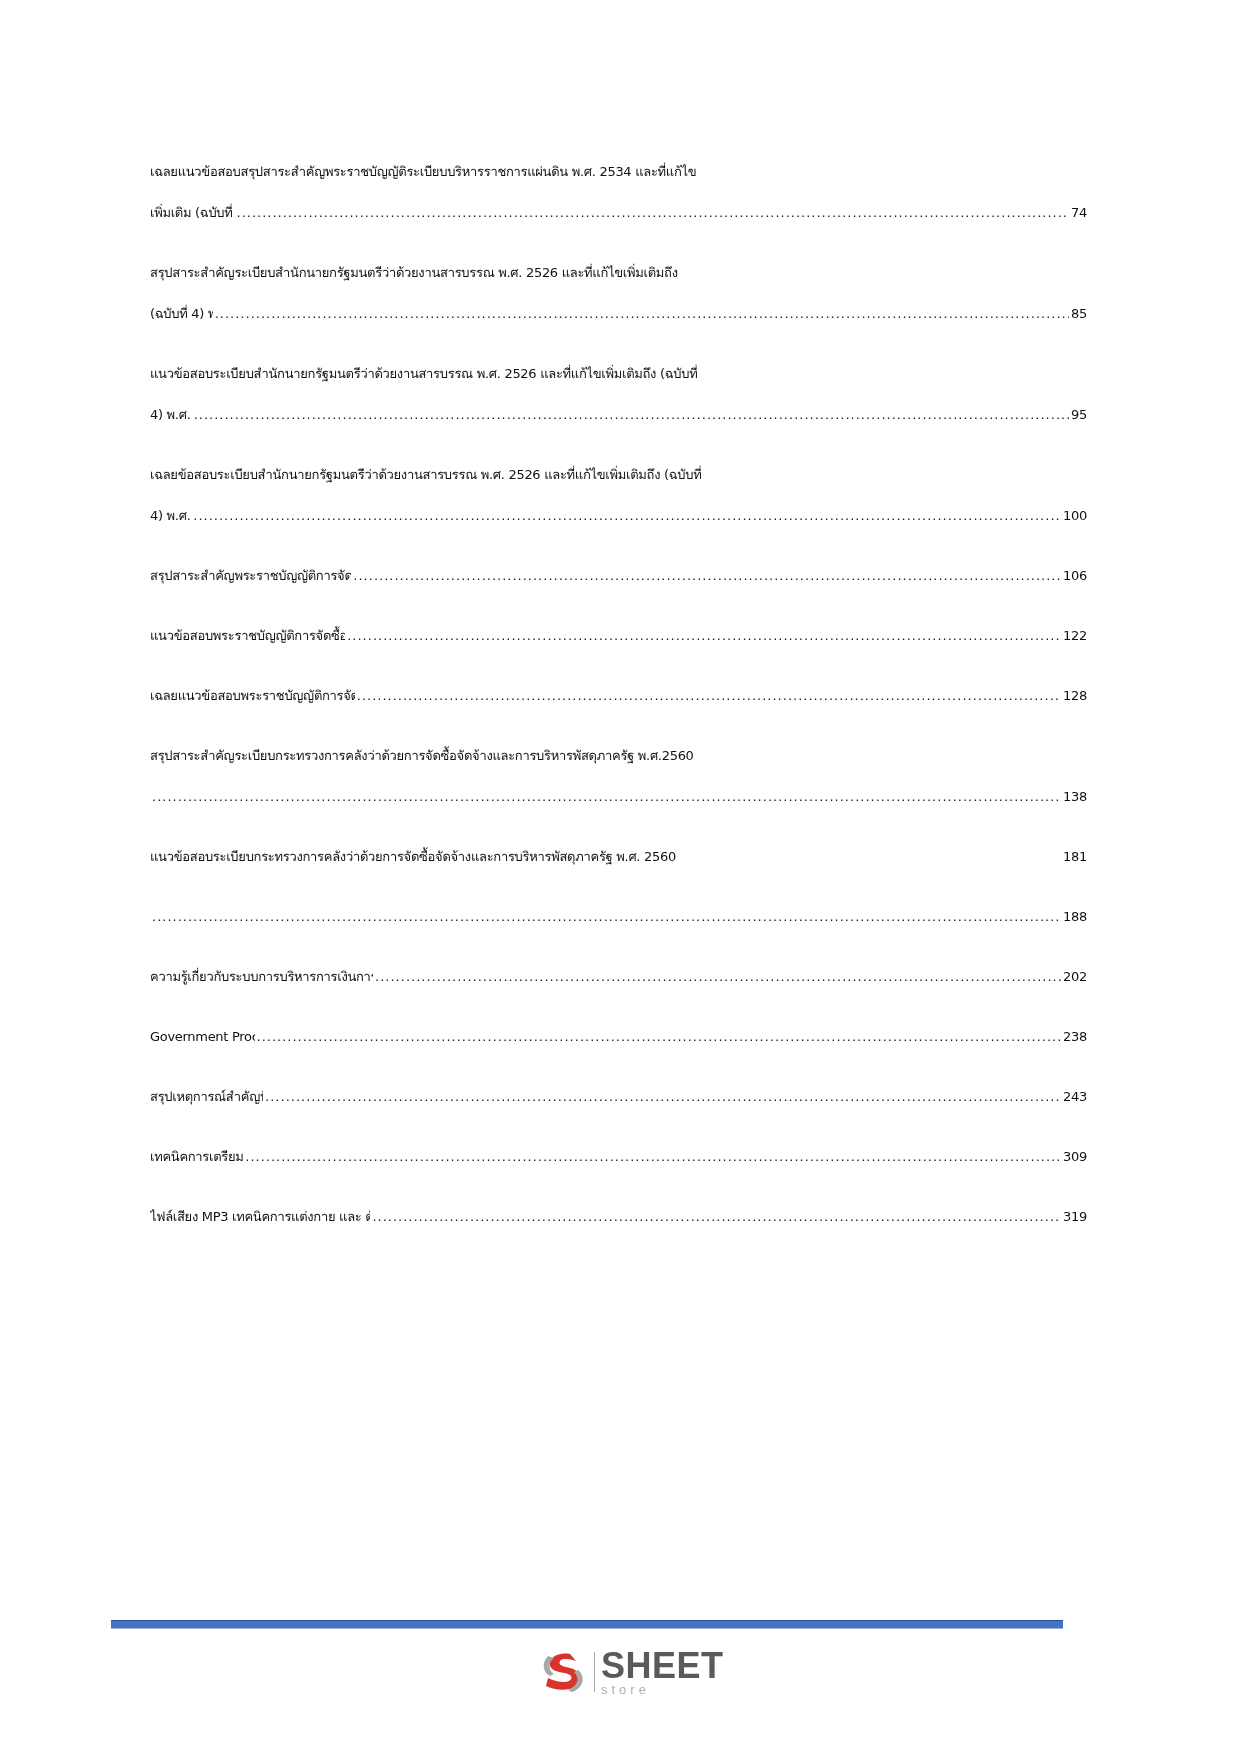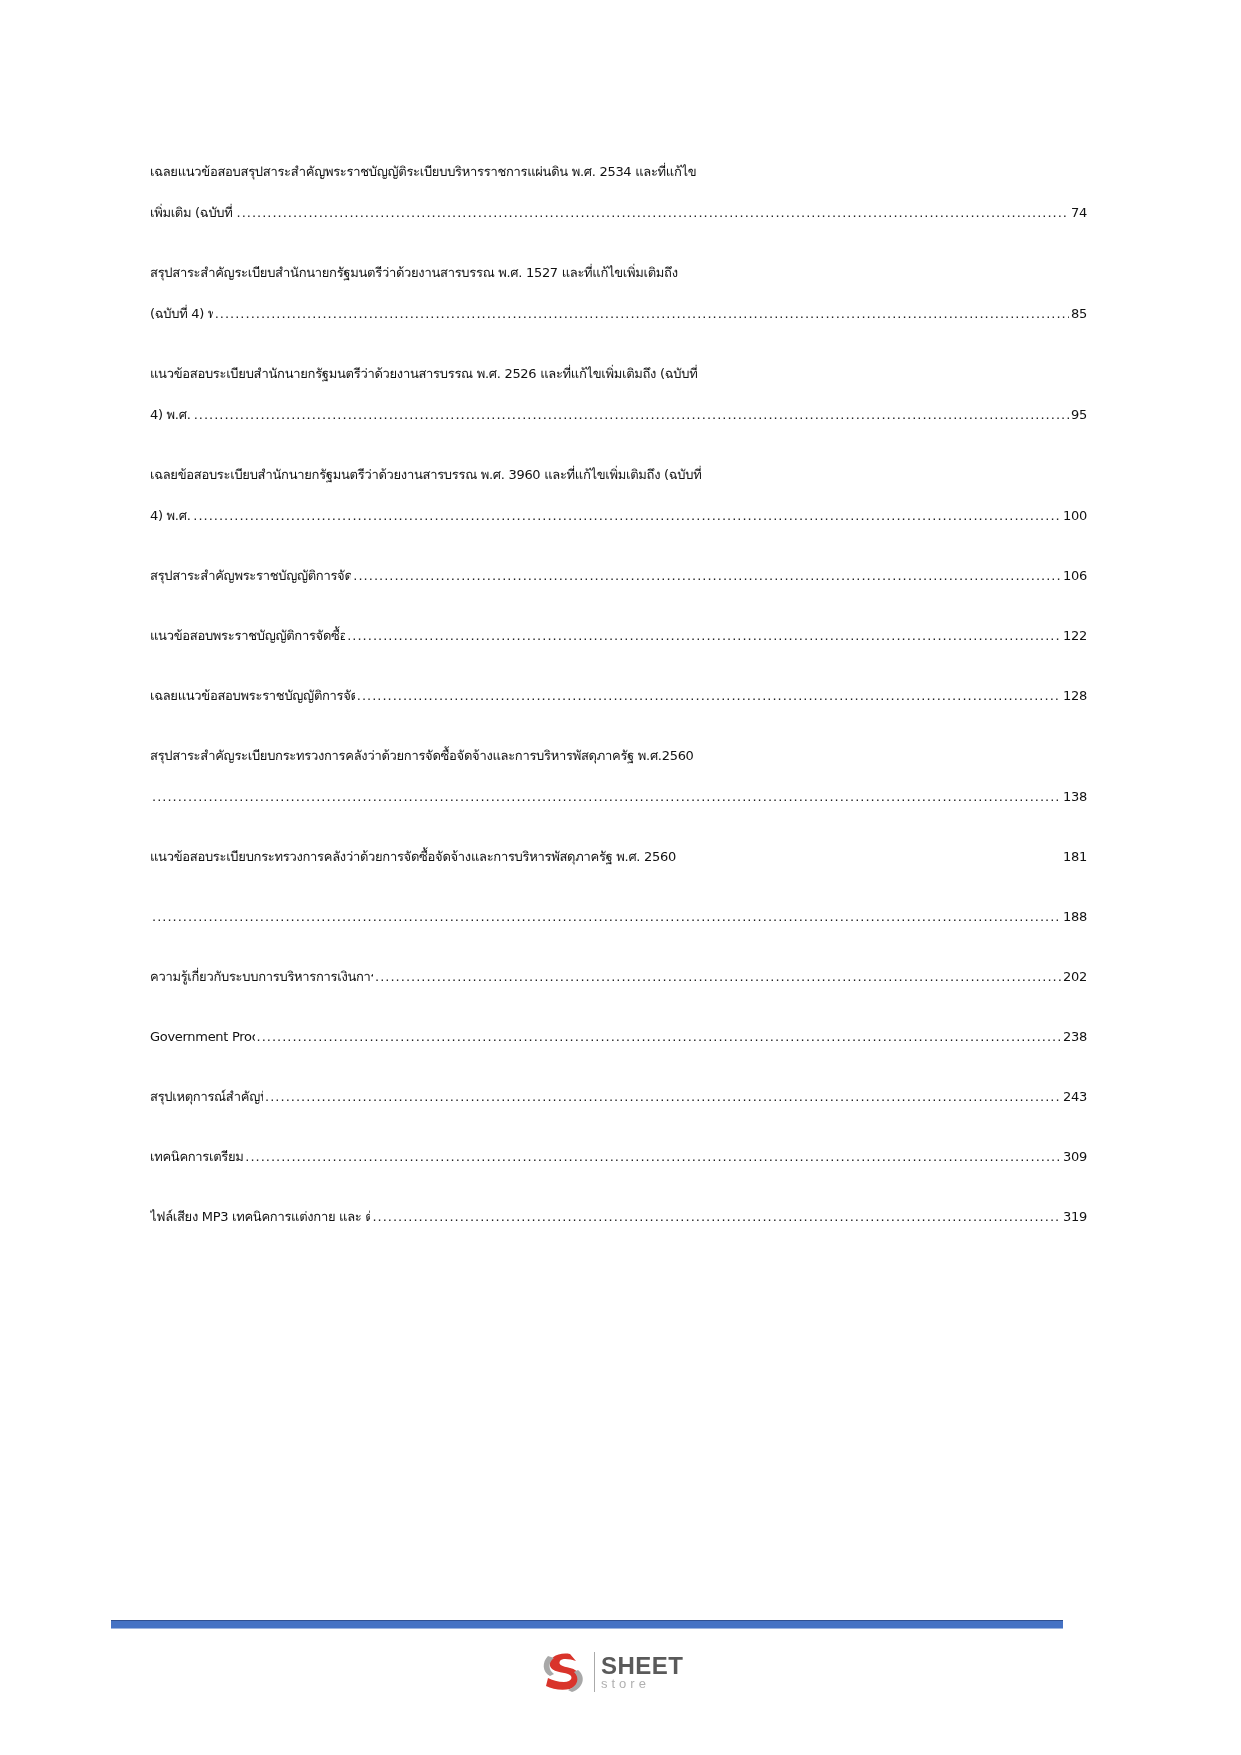--- a/index.html
+++ b/index.html
@@ -78,21 +78,21 @@
     margin: 0 6px 0 6px;
   }
   .logo-text {
     display: flex;
     flex-direction: column;
     line-height: 1;
   }
   .logo-brand {
     font-family: "Liberation Sans", sans-serif;
     font-weight: bold;
-    font-size: 24px;
+    font-size: 36px;
     color: #5a5a5a;
     letter-spacing: 0.5px;
   }
   .logo-sub {
     font-family: "Liberation Sans", sans-serif;
     font-size: 13px;
     color: #b0b0b0;
     letter-spacing: 4px;
     margin-top: -1px;
   }
@@ -108,21 +108,21 @@
       </div>
     <div class="line">
       <span class="title-text">เพิ่มเติม (ฉบับที่ 8) พ.ศ. 2553</span>
       <span class="leader"></span>
       <span class="page">74</span>
     </div>
   </div>
 
   <div class="toc-entry">
     <div class="line">
-        <span class="title-text">สรุปสาระสำคัญระเบียบสำนักนายกรัฐมนตรีว่าด้วยงานสารบรรณ พ.ศ. 1527 และที่แก้ไขเพิ่มเติมถึง</span>
+        <span class="title-text">สรุปสาระสำคัญระเบียบสำนักนายกรัฐมนตรีว่าด้วยงานสารบรรณ พ.ศ. 2526 และที่แก้ไขเพิ่มเติมถึง</span>
       </div>
     <div class="line">
       <span class="title-text">(ฉบับที่ 4) พ.ศ. 2564</span>
       <span class="leader"></span>
       <span class="page">85</span>
     </div>
   </div>
 
   <div class="toc-entry">
     <div class="line">
@@ -130,21 +130,21 @@
       </div>
     <div class="line">
       <span class="title-text">4) พ.ศ. 2564</span>
       <span class="leader"></span>
       <span class="page">95</span>
     </div>
   </div>
 
   <div class="toc-entry">
     <div class="line">
-        <span class="title-text">เฉลยข้อสอบระเบียบสำนักนายกรัฐมนตรีว่าด้วยงานสารบรรณ พ.ศ. 3960 และที่แก้ไขเพิ่มเติมถึง (ฉบับที่</span>
+        <span class="title-text">เฉลยข้อสอบระเบียบสำนักนายกรัฐมนตรีว่าด้วยงานสารบรรณ พ.ศ. 2526 และที่แก้ไขเพิ่มเติมถึง (ฉบับที่</span>
       </div>
     <div class="line">
       <span class="title-text">4) พ.ศ. 2564</span>
       <span class="leader"></span>
       <span class="page">100</span>
     </div>
   </div>
 
   <div class="toc-entry">
     <div class="line">

